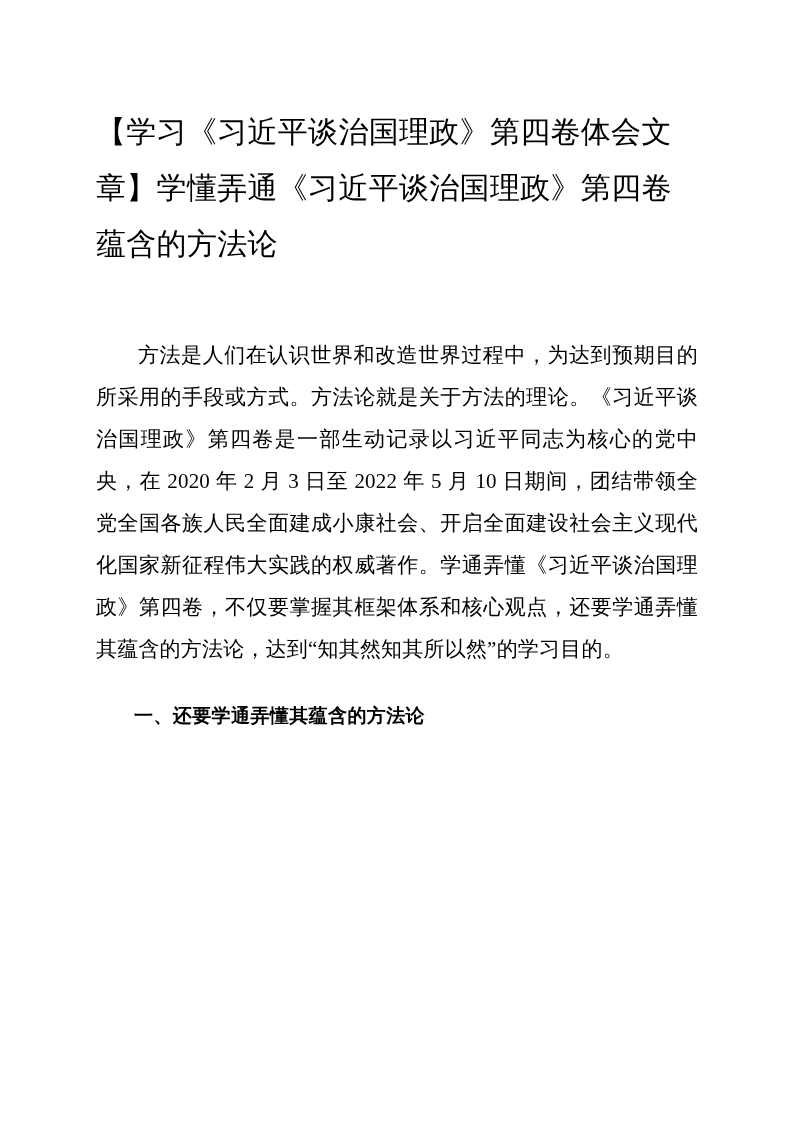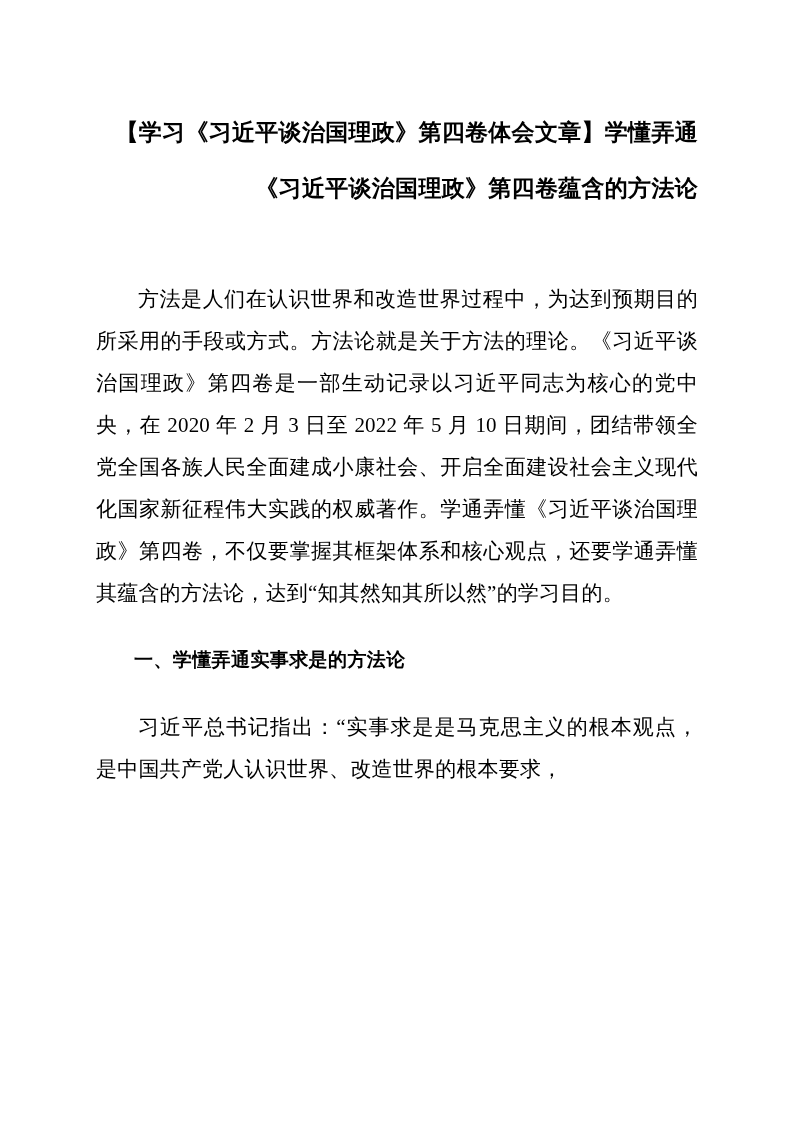--- a/index.html
+++ b/index.html
@@ -16,24 +16,24 @@
   }
   .page {
     box-sizing: border-box;
     width: 794px;
     height: 1122px;
     padding: 104px 96px 60px 96px;
     position: relative;
   }
   .doc-title {
     font-family: "Liberation Sans", "DejaVu Sans", sans-serif;
-    font-weight: bold;
-    font-size: 23px;
+    font-weight: normal;
+    font-size: 30px;
     line-height: 56px;
-    text-align: right;
+    text-align: left;
     letter-spacing: 0.3px;
     margin: 0 0 4px 0;
     color: #000;
   }
   .spacer-after-title {
     height: 58px;
   }
   p.body-par {
     font-size: 21px;
     line-height: 42px;
@@ -57,17 +57,16 @@
 <body>
 
 <div class="page">
 
   <h1 class="doc-title">【学习《习近平谈治国理政》第四卷体会文章】学懂弄通《习近平谈治国理政》第四卷蕴含的方法论</h1>
 
   <div class="spacer-after-title"></div>
 
   <p class="body-par">方法是人们在认识世界和改造世界过程中，为达到预期目的所采用的手段或方式。方法论就是关于方法的理论。《习近平谈治国理政》第四卷是一部生动记录以习近平同志为核心的党中央，在 2020 年 2 月 3 日至 2022 年 5 月 10 日期间，团结带领全党全国各族人民全面建成小康社会、开启全面建设社会主义现代化国家新征程伟大实践的权威著作。学通弄懂《习近平谈治国理政》第四卷，不仅要掌握其框架体系和核心观点，还要学通弄懂其蕴含的方法论，达到“知其然知其所以然”的学习目的。</p>
 
-  <h2 class="section-heading">一、学懂弄通实事求是的方法论</h2>
+  <h2 class="section-heading">一、还要学通弄懂其蕴含的方法论</h2>
 
-  <p class="body-par">习近平总书记指出：“实事求是是马克思主义的根本观点，是中国共产党人认识世界、改造世界的根本要求，</p>
 
 </div>
 
 </body></html>

